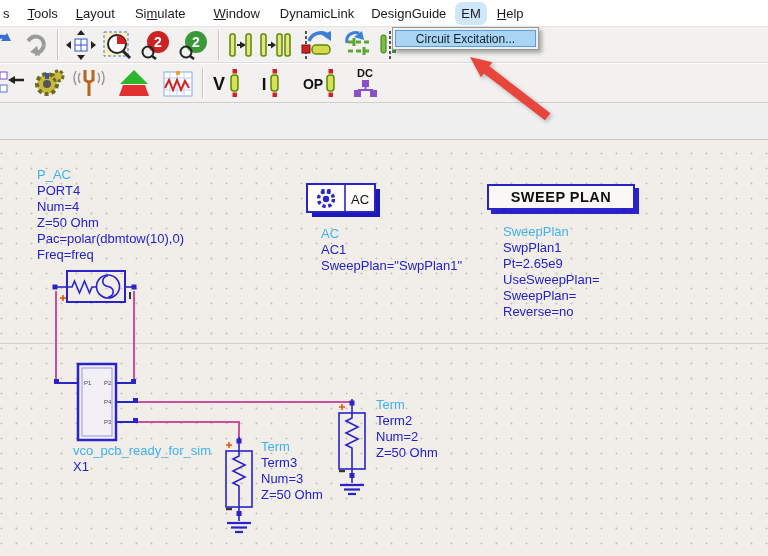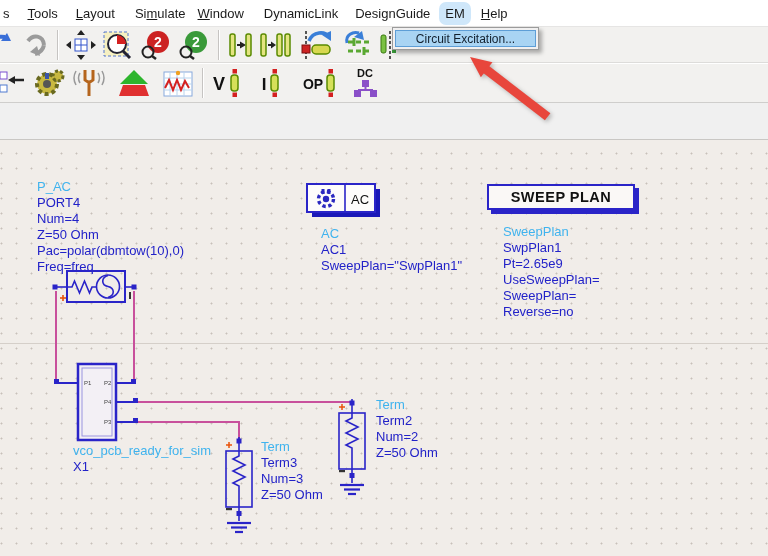--- a/index.html
+++ b/index.html
@@ -73,21 +73,21 @@
 </head>
 <body>
 
 <div id="stage">
 
   <div class="menubar">
     <span class="menu-item" style="margin-left:-3px">s</span>
     <span class="menu-item" style="margin-left:6px"><u>T</u>ools</span>
     <span class="menu-item" style="margin-left:6px"><u>L</u>ayout</span>
     <span class="menu-item" style="margin-left:8px">Si<u>m</u>ulate</span>
-    <span class="menu-item" style="margin-left:0"><u>W</u>indow</span>
+    <span class="menu-item" style="margin-left:16px"><u>W</u>indow</span>
     <span class="menu-item" style="margin-left:8px">DynamicLink</span>
     <span class="menu-item" style="margin-left:5px">DesignGuide</span>
     <span class="menu-item active" style="margin-left:3px">EM</span>
     <span class="menu-item" style="margin-left:4px"><u>H</u>elp</span>
   </div>
 
   <div class="tb tb1">
     <span class="tbtn" style="width:12px;overflow:hidden;padding:0">
       <svg width="26" height="26" style="margin-left:-16px">
         <path d="M6 22 C2 12, 10 3, 20 5" fill="none" stroke="#3a6fd8" stroke-width="4"></path>
@@ -265,21 +265,21 @@
         <rect x="19" y="24" width="7" height="7" fill="#8a4fc8"></rect>
       </svg>
     </span>
   </div>
 
   <div class="grayband"></div>
 
   <div class="canvas">
     <div class="hline" style="top:203px"></div>
 
-    <div class="lbl" style="left:37px;top:39px">
+    <div class="lbl" style="left:37px;top:27px">
       <div class="nm">P_AC</div>
       <div class="pm">PORT4</div>
       <div class="pm">Num=4</div>
       <div class="pm">Z=50 Ohm</div>
       <div class="pm">Pac=polar(dbmtow(10),0)</div>
       <div class="pm">Freq=freq</div>
     </div>
 
     <svg class="sym" style="left:50px;top:127px" width="92" height="44">
       <line x1="5" y1="20" x2="17" y2="20" stroke="#2a24c8" stroke-width="1.6"></line>

